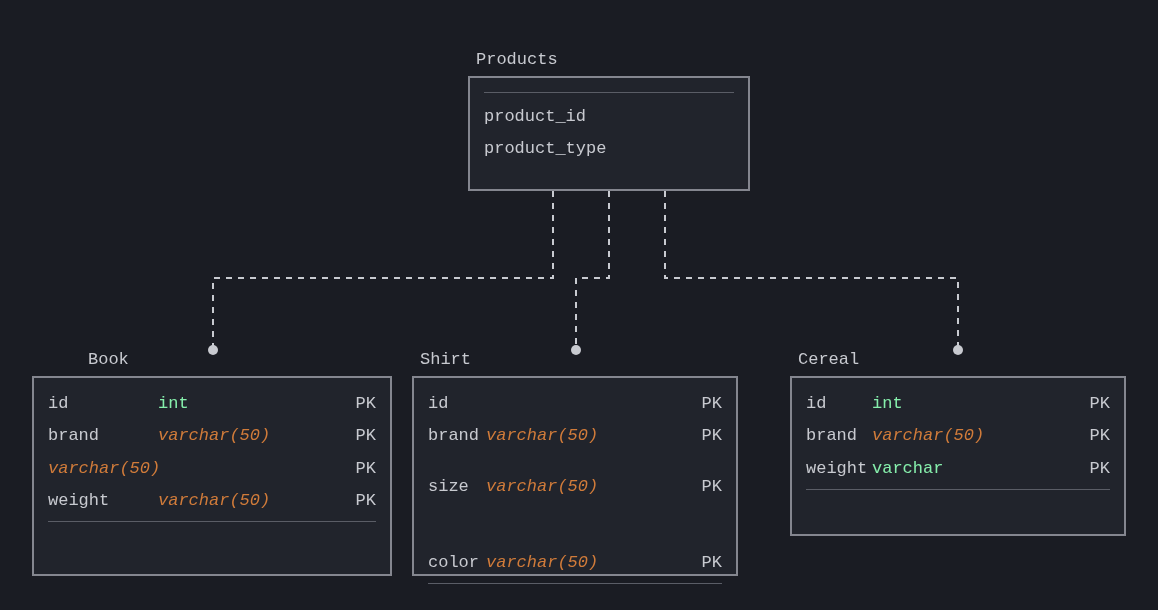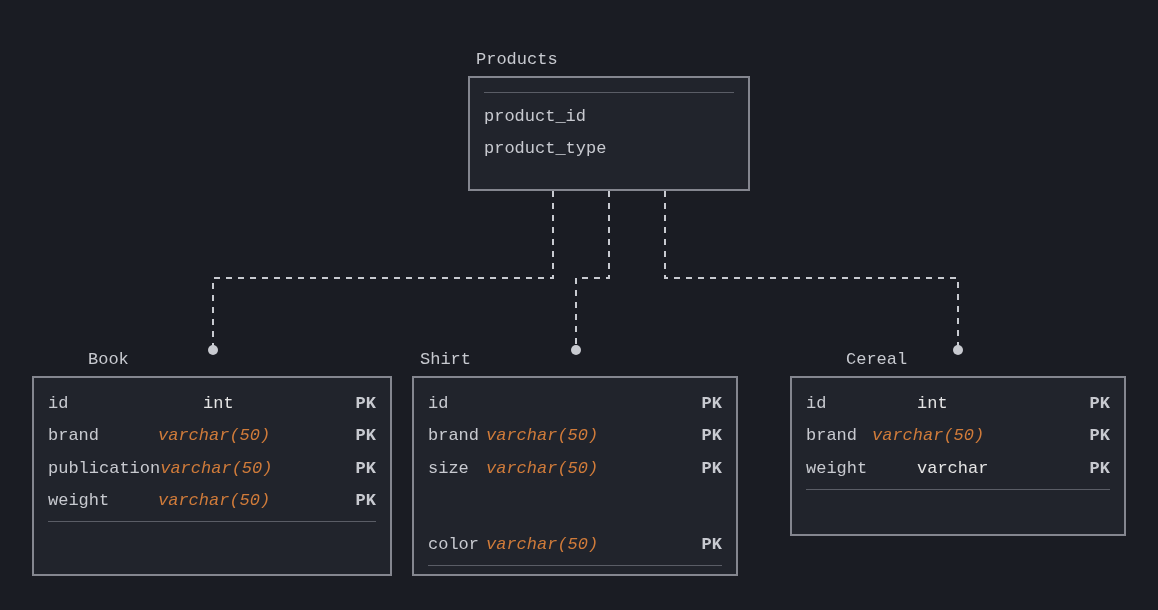--- a/index.html
+++ b/index.html
@@ -38,27 +38,26 @@
   }
   .attr-row {
     display: flex;
     align-items: baseline;
     font-size: 17px;
     line-height: 1.9;
     white-space: pre;
   }
   .col-name { color: #c8cad0; }
   .col-type { }
-  .t-int, .t-smallint { color: #e5e5e5; margin-left: 45px; }
+  .t-int, .t-smallint { color: #86efac; }
   .t-varchar { color: #d07b3a; font-style: italic; }
   .col-key {
     margin-left: auto;
     padding-left: 24px;
     color: #c8cad0;
-    font-weight: bold;
   }
   svg.connectors {
     position: absolute;
     left: 0; top: 0;
     width: 1158px;
     height: 610px;
     pointer-events: none;
   }
 </style>
 </head>
@@ -87,36 +86,36 @@
         </div>
     </div>
   </div>
 
   <div id="children-mount">
       <div class="entity-label" style="left: 40px; top: 350px; margin-left: 48px;">Book</div>
       <div class="entity" style="left: 32px; top: 376px; width: 360px; height: 200px;">
         <div class="entity-body">
           <div class="attr-row"><span class="col-name" style="display: inline-block; min-width: 110px;">id</span><span class="col-type t-int">int</span><span class="col-key">PK</span></div>
           <div class="attr-row"><span class="col-name" style="display: inline-block; min-width: 110px;">brand</span><span class="col-type t-varchar">varchar(50)</span><span class="col-key">PK</span></div>
-          <div class="attr-row"><span class="col-name" style="display: inline-block; min-width: 110px;">publication</span><span class="col-type t-varchar">varchar(50)</span><span class="col-key">PK</span></div>
+          <div class="attr-row"><span class="col-type t-varchar">varchar(50)</span><span class="col-key">PK</span></div>
           <div class="attr-row"><span class="col-name" style="display: inline-block; min-width: 110px;">weight</span><span class="col-type t-varchar">varchar(50)</span><span class="col-key">PK</span></div>
           <hr class="section-rule">
         </div>
       </div>
       <div class="entity-label" style="left: 420px; top: 350px; text-align: center;">Shirt</div>
       <div class="entity" style="left: 412px; top: 376px; width: 326px; height: 200px;">
         <div class="entity-body">
           <div class="attr-row"><span class="col-name" style="display: inline-block; min-width: 58px;">id</span><span class="col-type "></span><span class="col-key">PK</span></div>
           <div class="attr-row"><span class="col-name" style="display: inline-block; min-width: 58px;">brand</span><span class="col-type t-varchar">varchar(50)</span><span class="col-key">PK</span></div>
-          <div class="attr-row"><span class="col-name" style="display: inline-block; min-width: 58px;">size</span><span class="col-type t-varchar">varchar(50)</span><span class="col-key">PK</span></div>
+          <div class="attr-row"><span class="col-name" style="display: inline-block; min-width: 58px; margin-top: 18px;">size</span><span class="col-type t-varchar">varchar(50)</span><span class="col-key">PK</span></div>
           <div class="attr-row"><span class="col-name" style="display: inline-block; min-width: 58px; margin-top: 44px;">color</span><span class="col-type t-varchar">varchar(50)</span><span class="col-key">PK</span></div>
           <hr class="section-rule">
         </div>
       </div>
-      <div class="entity-label" style="left: 798px; top: 350px; margin-left: 48px;">Cereal</div>
+      <div class="entity-label" style="left: 798px; top: 350px;">Cereal</div>
       <div class="entity" style="left: 790px; top: 376px; width: 336px; height: 160px;">
         <div class="entity-body">
           <div class="attr-row"><span class="col-name" style="display: inline-block; min-width: 66px;">id</span><span class="col-type t-int">int</span><span class="col-key">PK</span></div>
           <div class="attr-row"><span class="col-name" style="display: inline-block; min-width: 66px;">brand</span><span class="col-type t-varchar">varchar(50)</span><span class="col-key">PK</span></div>
           <div class="attr-row"><span class="col-name" style="display: inline-block; min-width: 66px;">weight</span><span class="col-type t-smallint">varchar</span><span class="col-key">PK</span></div>
           <hr class="section-rule">
         </div>
       </div>
     </div>
 

